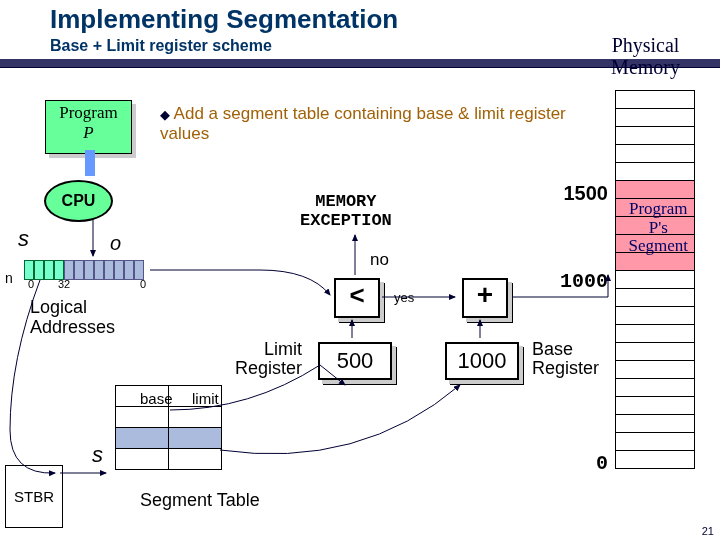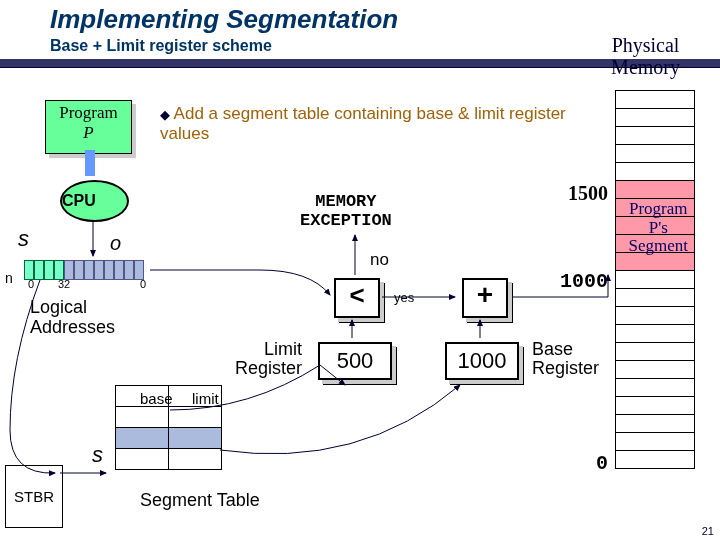--- a/index.html
+++ b/index.html
@@ -1,23 +1,23 @@
 <!DOCTYPE html>
 <html><head>
 <meta charset="utf-8">
 <style>
 body{margin:0;font-family:Arial,sans-serif;background:#fff;width:720px;height:540px;position:relative}
 .hdr{background:#fff;border-bottom:1px solid #003}
-.title{font-size:26px;font-weight:bold;font-style:italic;color:#003366;padding:4px 0 2px 50px}
+.title{font-size:26px;font-weight:bold;color:#003366;padding:4px 0 2px 50px}
 .sub{font-size:16px;font-weight:bold;color:#003366;padding:0 0 4px 50px;border-bottom:8px solid #336}
 .pmem-lbl{position:absolute;right:40px;top:34px;font-family:'Comic Sans MS',cursive;font-size:20px;color:#003;text-align:center;line-height:1.1}
 .prog-box{position:absolute;left:45px;top:100px;width:85px;height:50px;background:#6f9;border:1px solid #000;box-shadow:4px 4px #ccc;text-align:center;font-family:'Times New Roman',serif;font-size:17px;padding-top:2px}
 .bullet{position:absolute;left:160px;top:104px;font-size:17px;color:#a16207;width:420px}
 .bullet:before{content:"◆ ";color:#003;font-size:13px}
-.cpu{position:absolute;left:60px;top:180px;width:65px;height:38px;background:#6f9;border:2px solid #000;border-radius:50%;text-align:left;line-height:38px;font-weight:bold;font-size:16px}
+.cpu{position:absolute;left:44px;top:180px;width:65px;height:38px;background:#6f9;border:2px solid #000;border-radius:50%;text-align:center;line-height:38px;font-weight:bold;font-size:16px}
 .s-lbl{position:absolute;left:18px;top:226px;font-style:italic;font-size:22px}
 .o-lbl{position:absolute;left:110px;top:232px;font-style:italic;font-size:20px}
 .n-lbl{position:absolute;left:5px;top:270px;font-size:14px}
 .bits{position:absolute;left:24px;top:260px;display:flex}
 .bit{width:8px;height:18px;border:1px solid #063;background:#7fc}
 .bit2{width:8px;height:18px;border:1px solid #558;background:#abd}
 .bnum{position:absolute;top:278px;font-size:11px}
 .la-lbl{position:absolute;left:30px;top:298px;font-size:18px;text-align:left;line-height:1.1}
 .memex{position:absolute;left:300px;top:192px;font-family:'Courier New',monospace;font-weight:bold;font-size:17px;text-align:center}
 .no{position:absolute;left:370px;top:250px;font-size:17px}
@@ -33,21 +33,21 @@
 .seg-tbl td.d{background:#abd}
 .bl-lbl{position:absolute;top:390px;font-size:15px}
 .bl-s{position:absolute;left:92px;top:442px;font-size:22px;font-style:italic}
 .stbr{position:absolute;left:5px;top:465px;border:1px solid #000;padding:22px 8px;font-size:15px;background:#fff}
 .st-lbl{position:absolute;left:140px;top:490px;font-size:18px}
 .pmem{position:absolute;right:25px;top:90px;width:80px}
 .pmem div{height:17px;border:1px solid #000;border-bottom:none;background:#fff}
 .pmem div:last-child{border-bottom:1px solid #000}
 .pmem .seg{background:#f9a}
 .seg-lbl{position:absolute;right:32px;top:200px;font-family:'Comic Sans MS',cursive;font-size:17px;color:#006;text-align:center;line-height:1.1}
-.a1500{position:absolute;right:112px;top:182px;font-family:Liberation Serif, serif;font-size:20px;font-weight:bold}
+.a1500{position:absolute;right:112px;top:182px;font-family:Liberation Sans, sans-serif;font-size:20px;font-weight:bold}
 .a1000{position:absolute;right:112px;top:270px;font-family:'Courier New',monospace;font-size:20px;font-weight:bold}
 .a0{position:absolute;right:112px;top:452px;font-family:'Courier New',monospace;font-size:20px;font-weight:bold}
 .pg{position:absolute;right:6px;bottom:3px;font-size:11px;color:#003}
 svg.arrows{position:absolute;left:0;top:0;pointer-events:none}
 </style>
 </head>
 <body>
 
 <div class="hdr">
 <div class="title">Implementing Segmentation</div>

